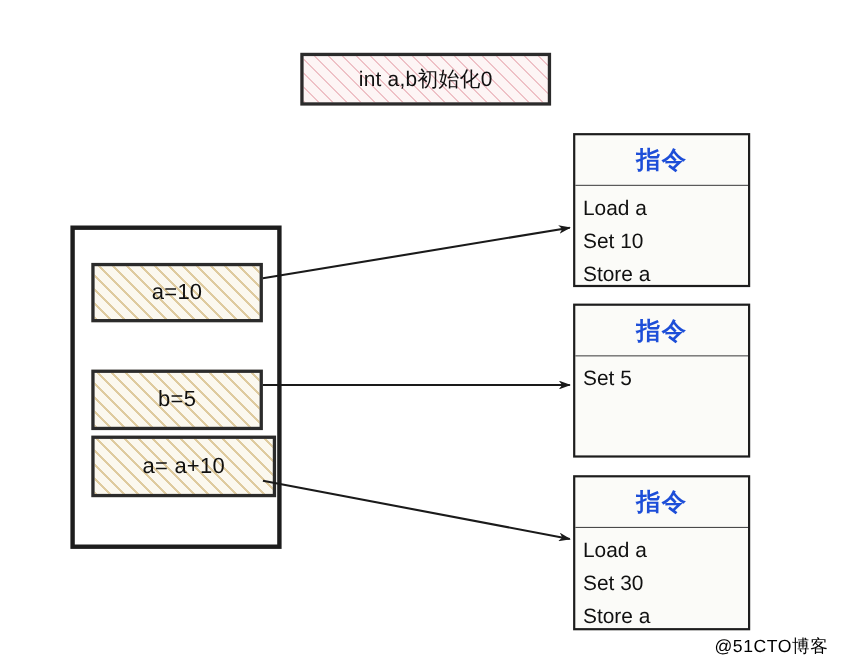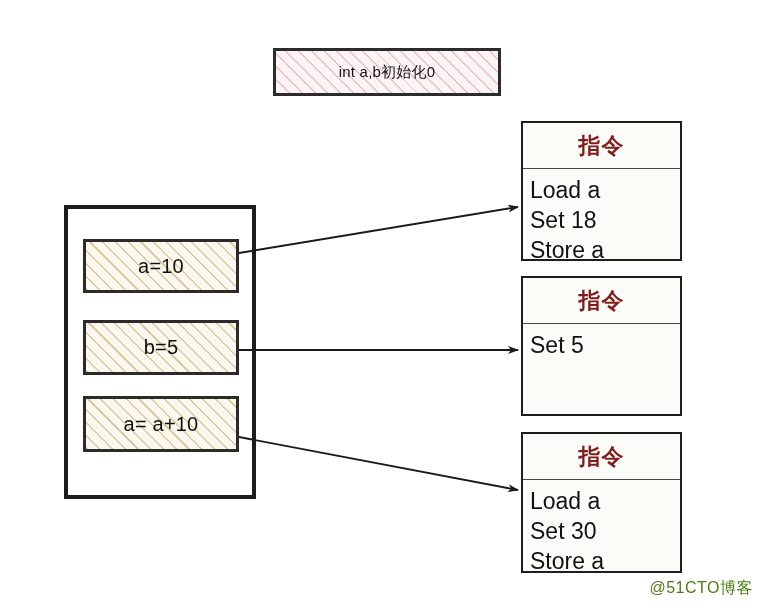--- a/index.html
+++ b/index.html
@@ -60,37 +60,37 @@
     color: #101010;
     white-space: nowrap;
   }
 
   #init-box {
     left: 273px;
     top: 48px;
     width: 228px;
     height: 48px;
   }
-  #init-box .box-label { font-size: 15px; }
+  #init-box .box-label { font-size: 19px; }
 
   
   #program-container {
     position: absolute;
     left: 64px;
     top: 205px;
     width: 192px;
     height: 294px;
     box-sizing: border-box;
     border: 4px solid #1d1d1d;
     background: #ffffff;
   }
 
   #stmt-a10   { left: 83px; top: 239px;  width: 156px; height: 54px; }
-  #stmt-b5    { left: 83px; top: 320px;  width: 156px; height: 55px; }
-  #stmt-aplus { left: 83px; top: 396px;  width: 156px; height: 56px; }
+  #stmt-b5    { left: 83px; top: 336px;  width: 156px; height: 55px; }
+  #stmt-aplus { left: 83px; top: 396px;  width: 168px; height: 56px; }
 
   
   .instr-card {
     position: absolute;
     box-sizing: border-box;
     left: 521px;
     width: 161px;
     border: 2.5px solid #1d1d1d;
     background: #fbfbf8;
   }
@@ -99,29 +99,29 @@
   #instr-3 { top: 432px; height: 141px; }
 
   .instr-header {
     height: 45px;
     display: flex;
     align-items: center;
     justify-content: center;
     border-bottom: 1.5px solid #4a4a4a;
     font-weight: bold;
     font-size: 22px;
-    color: #7f1d1d;
+    color: #1d4ed8;
     letter-spacing: 1px;
   }
 
   .instr-body {
     padding: 6px 0 0 7px;
   }
   .instr-line {
-    font-size: 23px;
+    font-size: 19px;
     line-height: 30px;
     color: #111111;
     white-space: nowrap;
   }
 
   
   #arrow-layer {
     position: absolute;
     left: 0;
     top: 0;
@@ -129,21 +129,21 @@
     height: 611px;
     pointer-events: none;
   }
 
   
   #watermark {
     position: absolute;
     right: 14px;
     bottom: 12px;
     font-size: 16px;
-    color: #4d7c0f;
+    color: #000000;
     letter-spacing: .5px;
     user-select: none;
   }
 </style>
 </head>
 <body>
 
 <div id="canvas">
 
   <div id="init-box" class="hatch-box hatch-pink">
@@ -161,21 +161,21 @@
   </div>
 
   <div id="stmt-aplus" class="hatch-box hatch-tan">
     <span class="box-label">a= a+10</span>
   </div>
 
   <div id="instr-1" class="instr-card">
     <div class="instr-header">指令</div>
     <div class="instr-body">
       <div class="instr-line">Load a</div>
-      <div class="instr-line">Set 18</div>
+      <div class="instr-line">Set 10</div>
       <div class="instr-line">Store a</div>
     </div>
   </div>
 
   <div id="instr-2" class="instr-card">
     <div class="instr-header">指令</div>
     <div class="instr-body">
       <div class="instr-line">Set 5</div>
     </div>
   </div>

